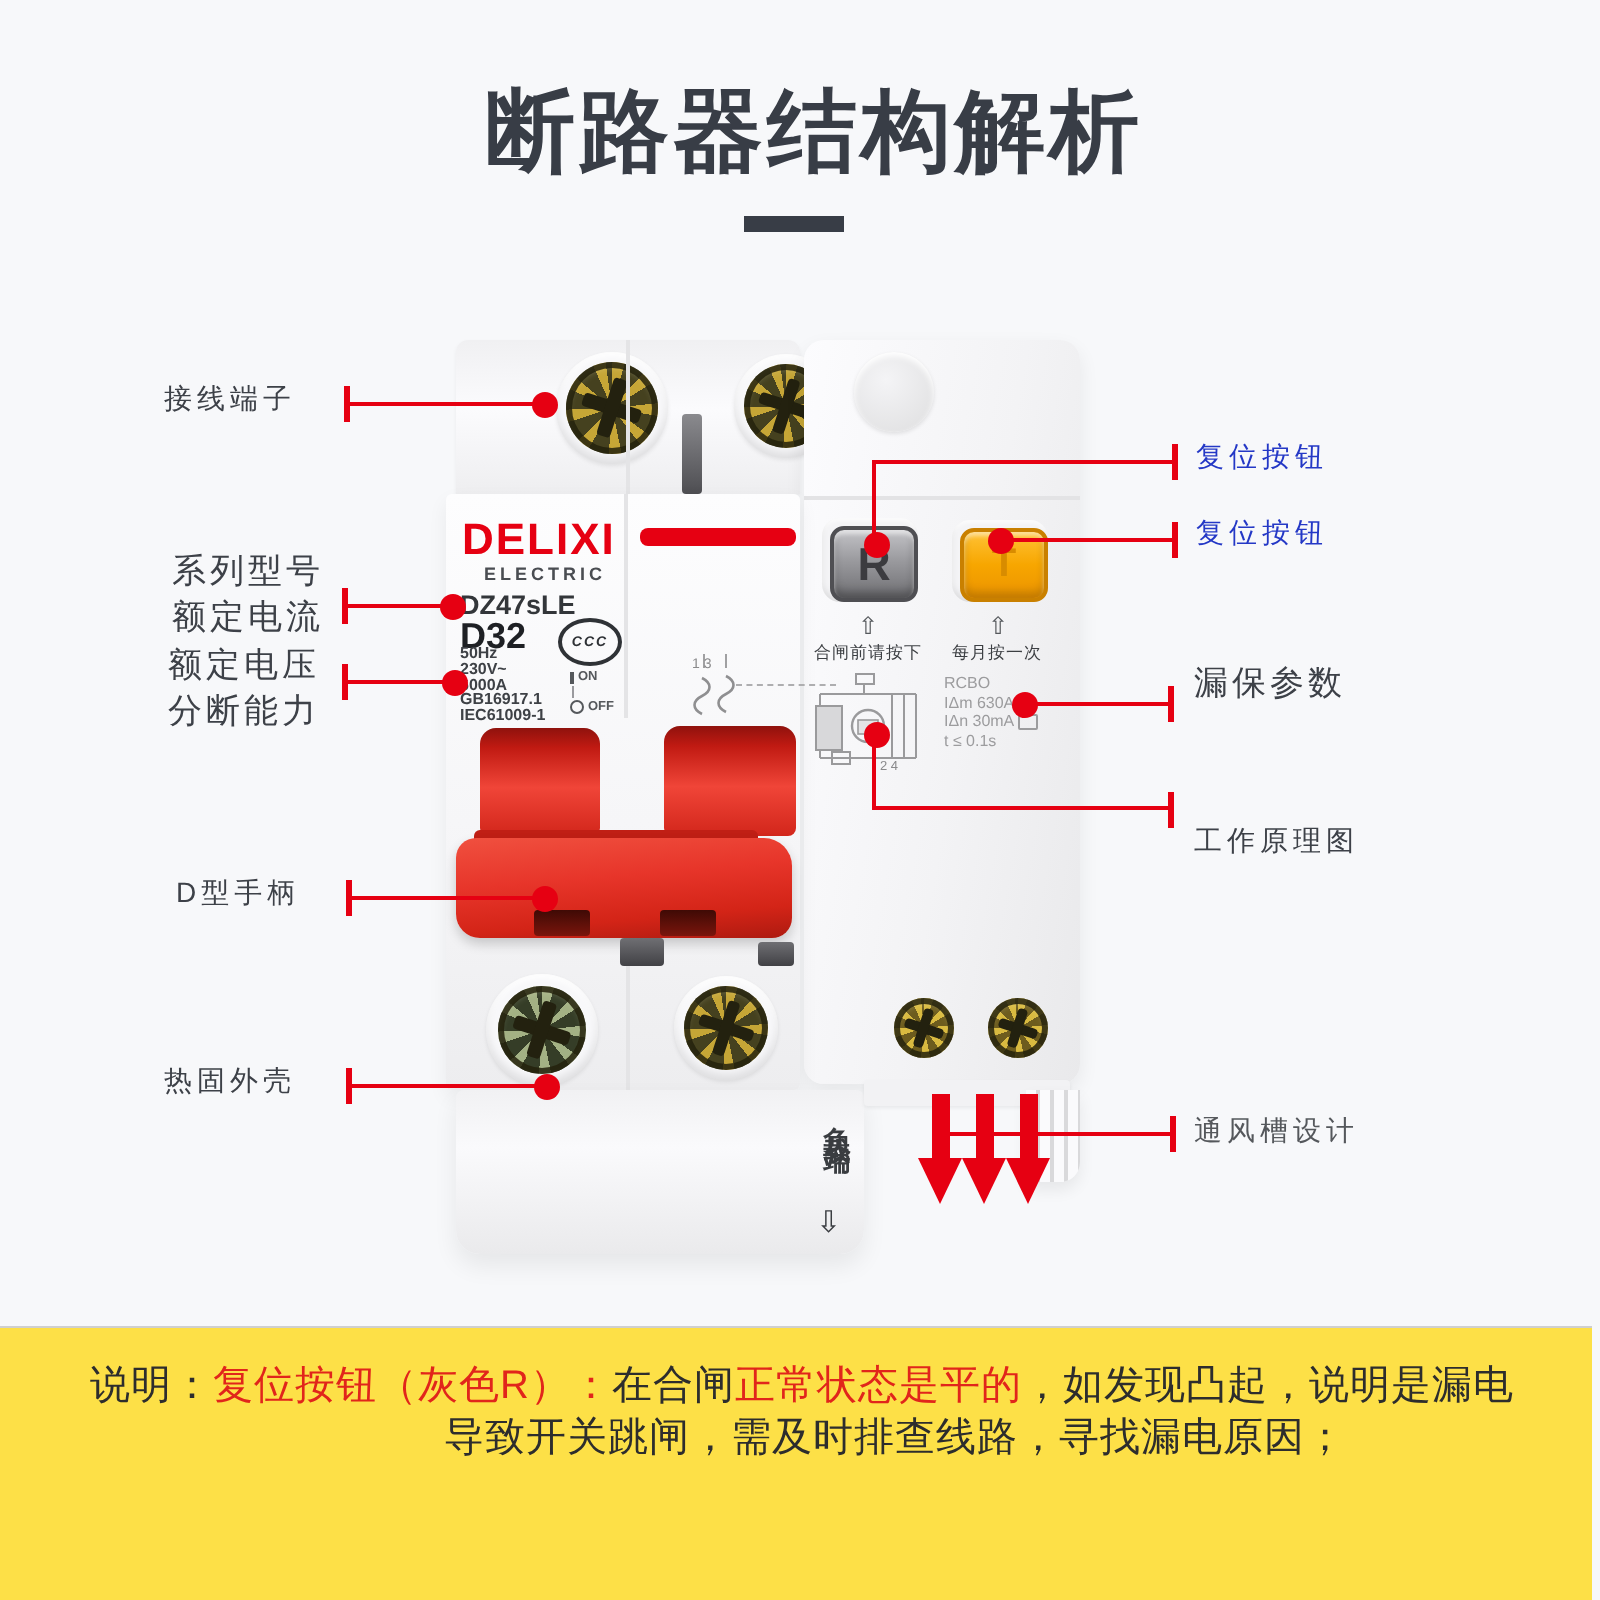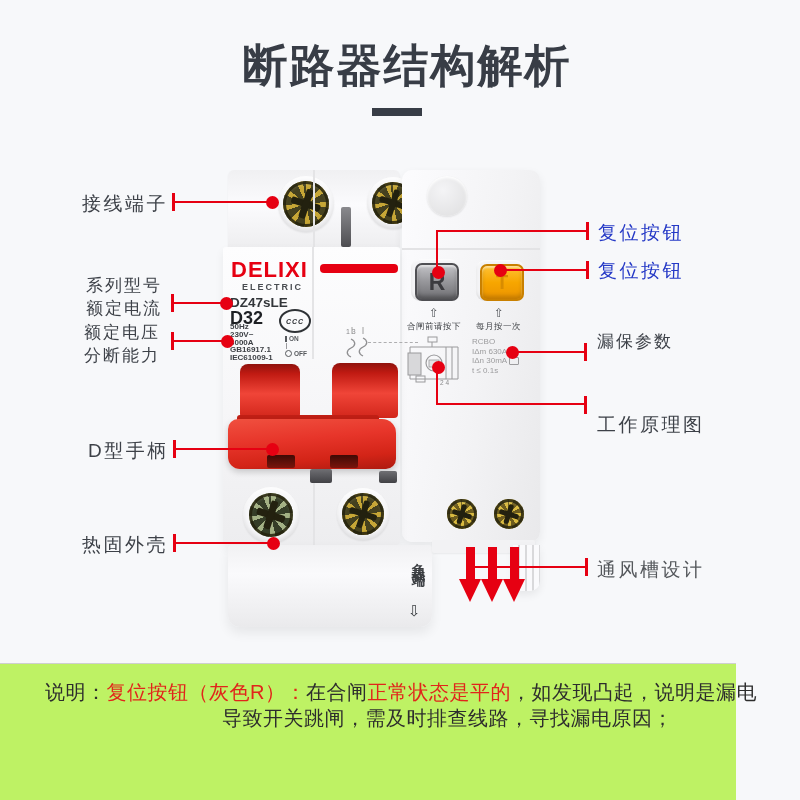--- a/index.html
+++ b/index.html
@@ -9,21 +9,21 @@
   
   .title{left:0;right:0;top:36px;text-align:center;font-size:45px;font-weight:700;
          color:#383d46;letter-spacing:2px;margin-left:14px;}
   .title-dash{left:372px;top:108px;width:50px;height:8px;background:#383d46;}
   
   :root{--red:#e60012;--blue:#2438c6;--ink:#3d4148;}
   .hline{position:absolute;height:2px;background:var(--red);z-index:6;}
   .vline{position:absolute;width:2px;background:var(--red);z-index:6;}
   .endbar{position:absolute;width:3px;height:18px;background:var(--red);z-index:6;}
   .dot{position:absolute;width:13px;height:13px;border-radius:50%;background:var(--red);z-index:7;}
-  .lbl{position:absolute;color:var(--ink);font-size:19px;letter-spacing:2.5px;white-space:nowrap;z-index:6;}
+  .lbl{position:absolute;color:var(--ink);font-size:14px;letter-spacing:2.5px;white-space:nowrap;z-index:6;}
   .lbl2{position:absolute;color:var(--ink);font-size:17px;line-height:23px;letter-spacing:2px;white-space:nowrap;z-index:6;}
   .lbl-blue{color:var(--blue);}
   
   .breaker{left:195px;top:168px;width:350px;height:465px;}
   .white-face{background:linear-gradient(180deg,#fdfdfe 0%,#f6f6f8 55%,#ededef 100%);}
   .top-block{left:33px;top:2px;width:172px;height:77px;border-radius:6px 6px 0 0;
              background:linear-gradient(180deg,#f0f0f2,#fbfbfd 45%,#eeeef0);box-shadow:0 1px 2px rgba(0,0,0,.05);}
   .boss{position:absolute;border-radius:50%;background:#f8f8fa;
         box-shadow:inset 0 -3px 5px rgba(0,0,0,.10),inset 0 2px 3px #fff,0 1px 2px rgba(0,0,0,.08);}
   .screw{position:absolute;border-radius:50%;}
@@ -92,21 +92,21 @@
   .ledge{left:237px;top:372px;width:103px;height:13px;background:#f2f2f4;border-radius:2px;
          box-shadow:0 1px 2px rgba(0,0,0,.06);}
   .fins{left:318px;top:377px;width:27px;height:46px;border-radius:0 0 10px 4px;
         background:repeating-linear-gradient(90deg,#fafafc 0 5px,#d9d9db 5px 7px);
         box-shadow:0 4px 8px rgba(0,0,0,.07);}
   .arrow-shaft{position:absolute;width:9px;height:34px;background:var(--red);z-index:5;}
   .arrow-head{position:absolute;width:0;height:0;border-left:11px solid transparent;
         border-right:11px solid transparent;border-top:23px solid var(--red);z-index:5;}
   .dashed{position:absolute;border-top:1px dashed #aeaeb0;z-index:4;}
   
-  .panel{left:0;top:663px;width:736px;height:137px;background:#bef264;border-top:1px solid #cfcfcf;}
+  .panel{left:0;top:663px;width:796px;height:137px;background:#fde047;border-top:1px solid #cfcfcf;}
   .fline{position:absolute;font-size:20px;white-space:nowrap;letter-spacing:0.5px;}
   .fd{color:#2d2d2d;} .fr{color:#e1251b;}
 </style>
 </head>
 <body>
 
 <div class="abs title">断路器结构解析</div>
 <div class="abs title-dash"></div>
 
 <div class="abs breaker">

